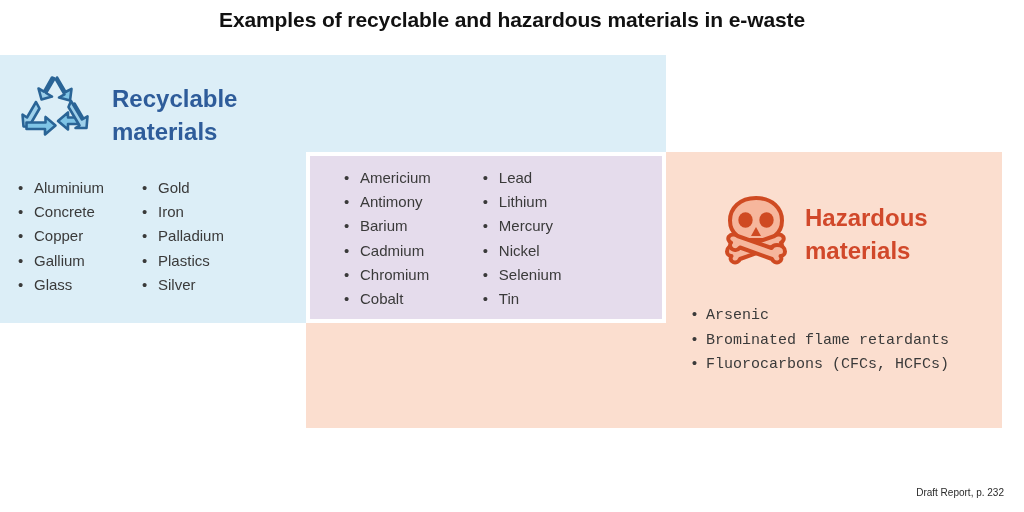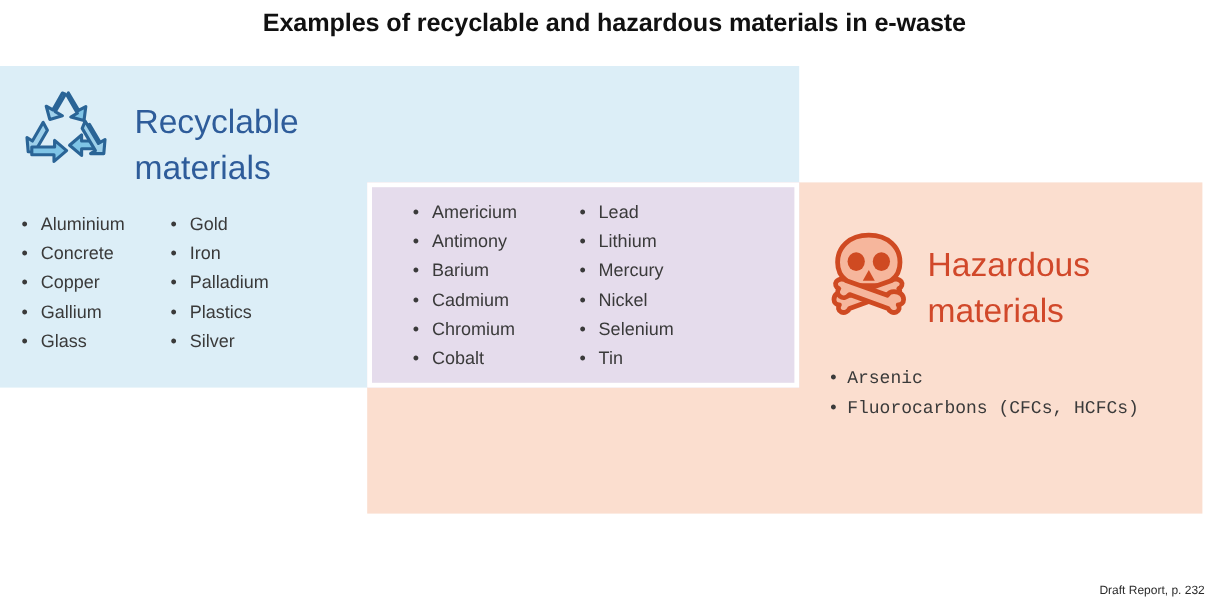--- a/index.html
+++ b/index.html
@@ -70,30 +70,31 @@
     position: absolute;
     display: flex;
     align-items: flex-start;
     z-index: 4;
   }
   #recyclable-head {
     left: 16px;
     top: 72px;
   }
   #hazardous-head {
-    left: 691px;
+    left: 723px;
     top: 192px;
+    align-items: center;
   }
   .head-icon {
     flex: 0 0 auto;
     line-height: 0;
   }
   .head-text {
-    font-size: 28px;
-    font-weight: normal;
+    font-size: 24px;
+    font-weight: bold;
     line-height: 1.36;
     white-space: pre-line;
   }
   #recyclable-head .head-text {
     color: #2e5c9a;
     margin-left: 18px;
     margin-top: 11px;
   }
   #hazardous-head .head-text {
     color: #d1482a;
@@ -242,19 +243,20 @@
       <li>Mercury</li>
       <li>Nickel</li>
       <li>Selenium</li>
       <li>Tin</li>
     </ul>
   </div>
 
   <div class="list-group" id="hazardous-lists">
     <ul class="mat-list">
       <li>Arsenic</li>
+      <li>Brominated flame retardants</li>
       <li>Fluorocarbons (CFCs, HCFCs)</li>
     </ul>
   </div>
 
   <div id="footer-note">Draft Report, p. 232</div>
 
 </div>
 
 </body></html>

